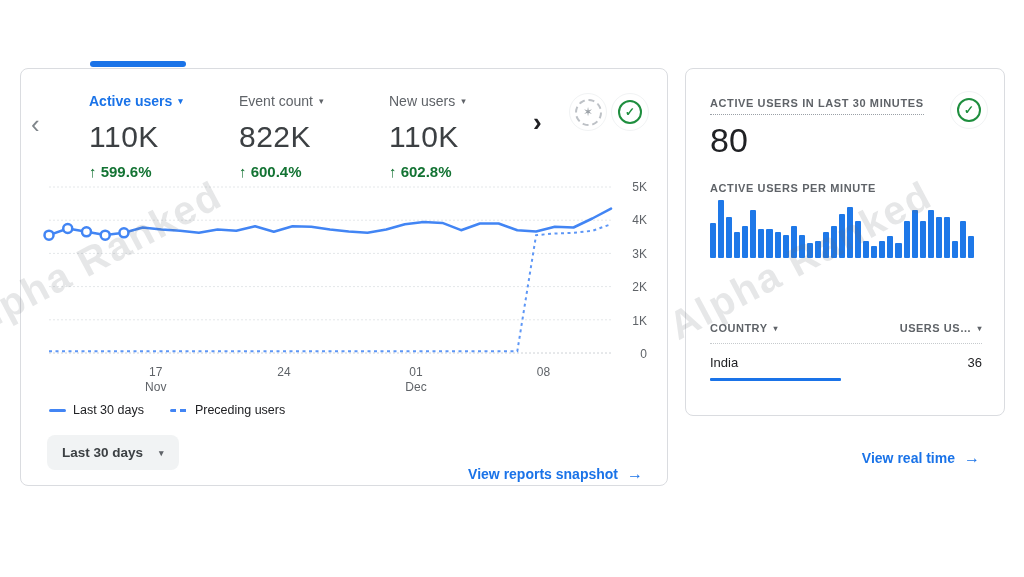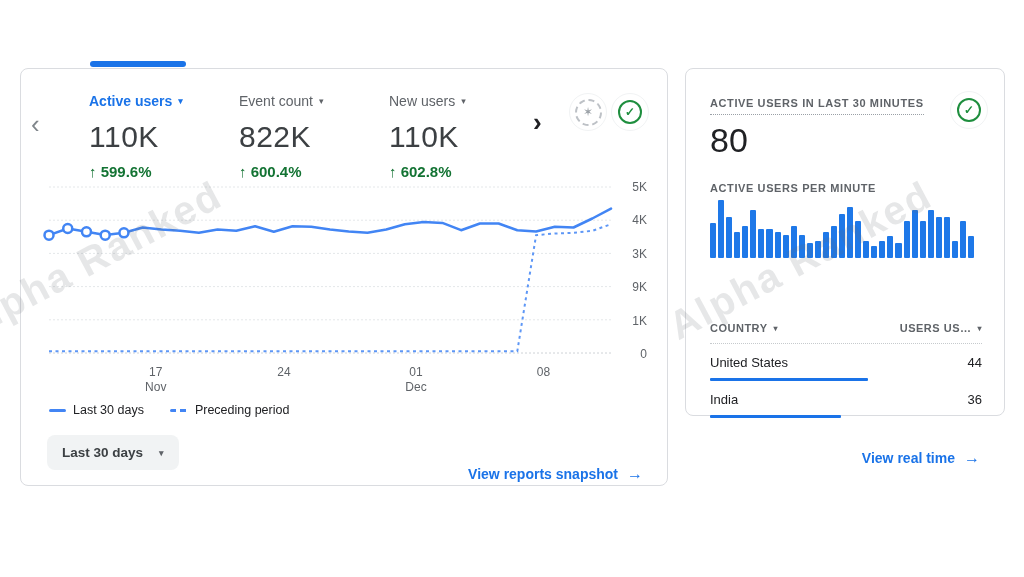--- a/index.html
+++ b/index.html
@@ -133,34 +133,34 @@
       <circle cx="18.733333333333334" cy="41.5" r="4.5" class="marker"></circle>
       <circle cx="37.46666666666667" cy="44.82000000000001" r="4.5" class="marker"></circle>
       <circle cx="56.2" cy="48.14" r="4.5" class="marker"></circle>
       <circle cx="74.93333333333334" cy="45.816" r="4.5" class="marker"></circle>
       <polyline points="0.0,164.3 18.7,164.3 37.5,164.3 56.2,164.3 74.9,164.3 93.7,164.3 112.4,164.3 131.1,164.3 149.9,164.3 168.6,164.3 187.3,164.3 206.1,164.3 224.8,164.3 243.5,164.3 262.3,164.3 281.0,164.3 299.7,164.3 318.5,164.3 337.2,164.3 355.9,164.3 374.7,164.3 393.4,164.3 412.1,164.3 430.9,164.3 449.6,164.3 468.3,164.3 487.1,48.1 505.8,46.5 524.5,45.8 543.3,43.8 562.0,37.2" class="series-dashed"></polyline>
     </svg>
   <div id="y-axis">
       <div>5K</div>
       <div>4K</div>
       <div>3K</div>
-      <div>9K</div>
+      <div>2K</div>
       <div>1K</div>
       <div>0</div>
     </div>
   <div id="x-axis"></div>
 
   <div id="legend">
     <div class="legend-item">
       <span class="swatch-solid"></span>
       <span>Last 30 days</span>
     </div>
     <div class="legend-item">
       <span class="swatch-dashed"></span>
-      <span>Preceding period</span>
+      <span>Preceding users</span>
     </div>
   </div>
 
   <div class="range-btn">
     <span>Last 30 days</span>
     <span class="caret">▾</span>
   </div>
   <div class="tlink" id="reports-link">
     <span>View reports snapshot</span>
     <span class="arrow">→</span>
@@ -231,27 +231,20 @@
         <span>COUNTRY</span>
         <span class="caret">▾</span>
       </div>
       <div class="th">
         <span>USERS US…</span>
         <span class="caret">▾</span>
       </div>
     </div>
     <div class="trow">
       <div class="line1">
-        <span>United States</span>
-        <span>44</span>
-      </div>
-      <div class="rowbar" style="width: 58%;"></div>
-    </div>
-    <div class="trow">
-      <div class="line1">
         <span>India</span>
         <span>36</span>
       </div>
       <div class="rowbar" style="width: 48%;"></div>
     </div>
   </div>
 
   <div class="tlink" id="realtime-link">
     <span>View real time</span>
     <span class="arrow">→</span>

